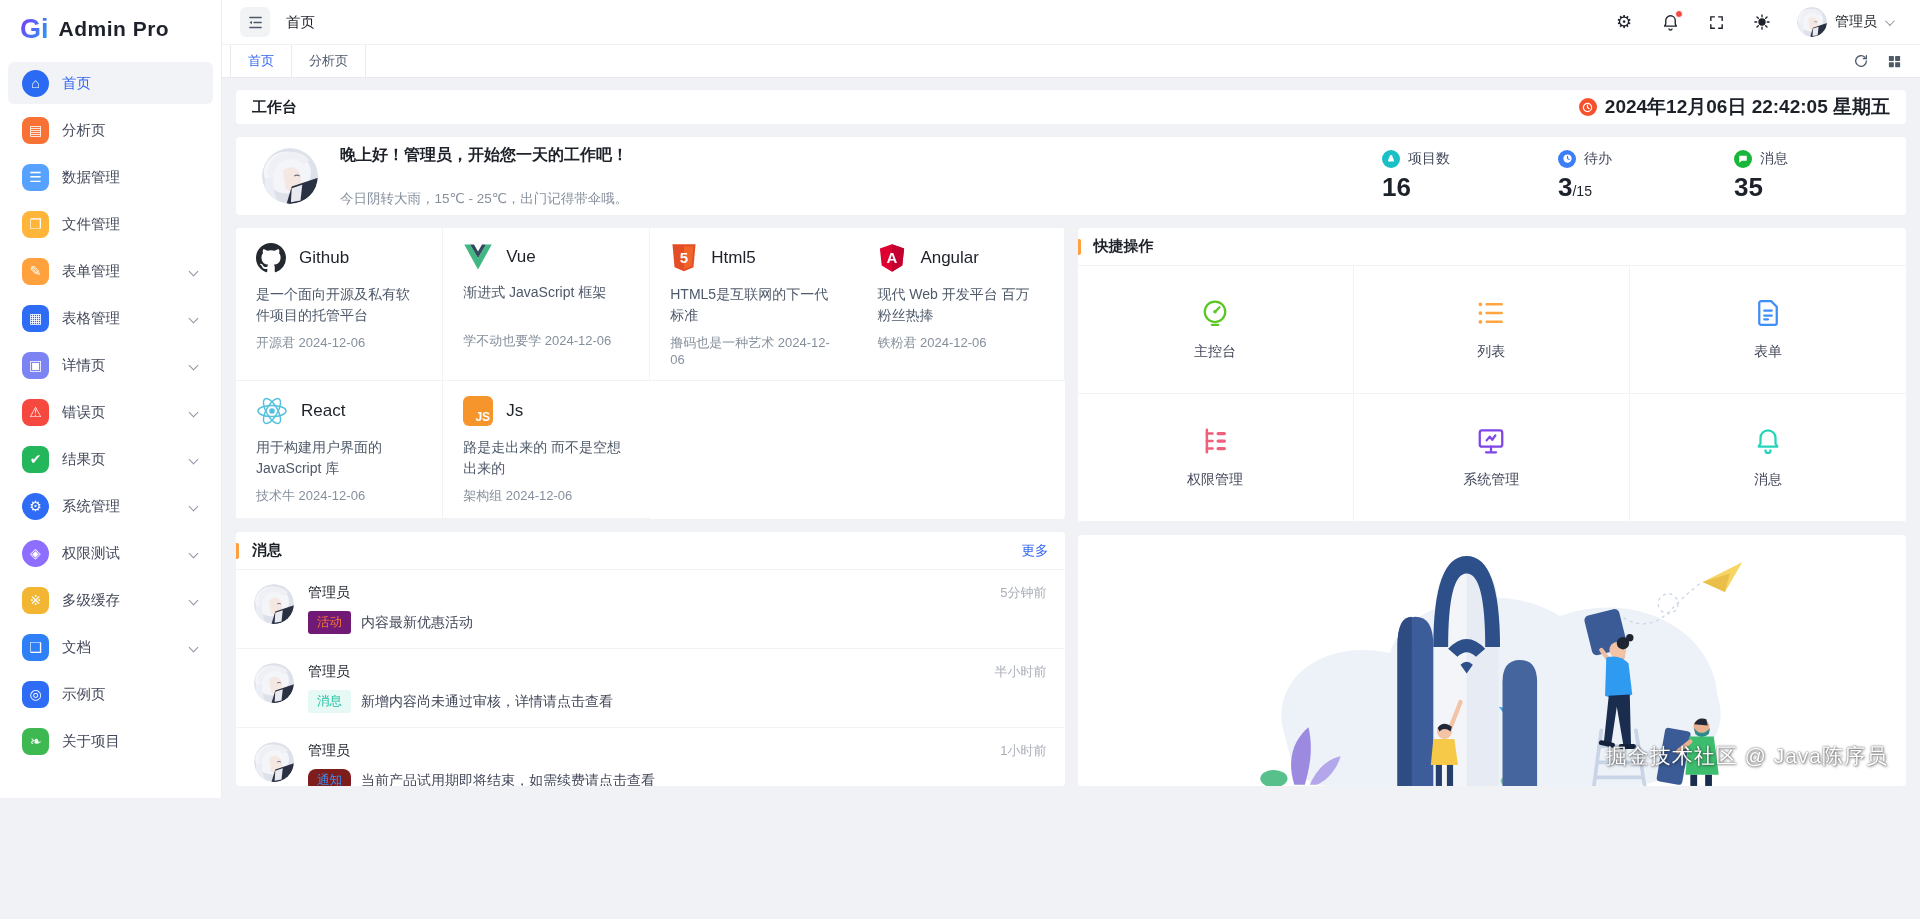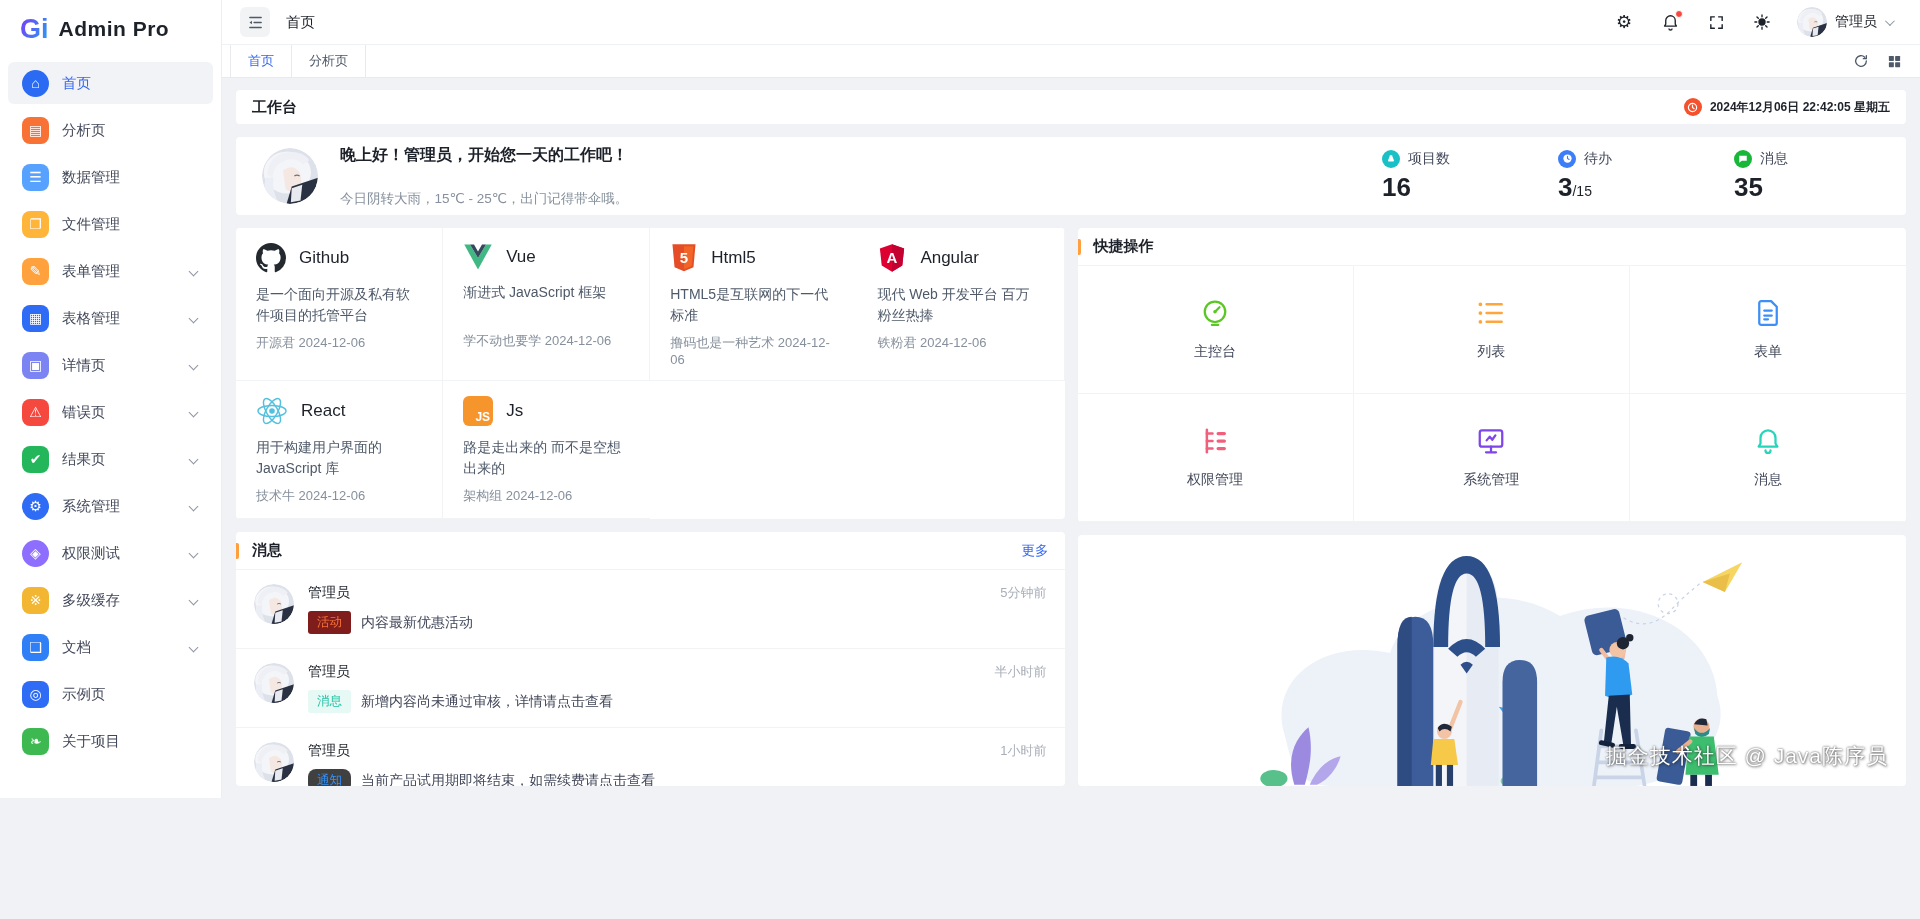--- a/index.html
+++ b/index.html
@@ -49,21 +49,21 @@
   .tab + .tab { margin-left:-1px; }
   .tab.active { color:#3567f0; }
   .tab-actions { margin-left:auto; display:flex; align-items:center; gap:18px; padding-right:18px; }
   .tab-actions span { cursor:pointer; display:flex; }
 
   .content { flex:1; padding:12px 14px; display:flex; flex-direction:column; gap:13px; min-height:0; }
   .card { background:#fff; border-radius:4px; }
 
   .wb { height:34px; display:flex; align-items:center; padding:4px 16px; flex-shrink:0; }
   .wb-title { font-size:15px; font-weight:bold; }
-  .wb-date { margin-left:auto; display:flex; align-items:center; gap:8px; font-size:12px; font-weight:bold; color:#1d2129; }
+  .wb-date { margin-left:auto; display:flex; align-items:center; gap:8px; font-size:19px; font-weight:bold; color:#1d2129; }
   .clock-ico { width:18px; height:18px; border-radius:50%; background:#f5512c; display:flex; align-items:center; justify-content:center; }
 
   .greet { height:78px; display:flex; align-items:center; padding:0 26px; gap:22px; flex-shrink:0; }
   .greet-txt .g1 { font-size:16px; font-weight:bold; color:#1d2129; }
   .greet-txt .g2 { font-size:13.5px; color:#86909c; margin-top:24px; }
   .stats { margin-left:auto; display:flex; gap:48px; padding-right:18px; }
   .stat { width:128px; }
   .stat-top { display:flex; align-items:center; gap:8px; font-size:14px; color:#42485a; }
   .stat-ico { width:18px; height:18px; border-radius:50%; display:flex; align-items:center; justify-content:center; flex-shrink:0; }
   .stat-num { font-size:26px; font-weight:bold; color:#1d2129; margin-top:4px; }
@@ -87,23 +87,23 @@
   .js-ico { width:30px; height:30px; border-radius:6px; background:#f7952d; color:#fff; font-weight:bold; font-size:12px; display:flex; align-items:flex-end; justify-content:flex-end; padding:0 3px 2px 0; }
 
   .messages { flex:1; }
   .msg-list { flex:1; overflow:hidden; }
   .msg-item { display:flex; gap:14px; padding:14px 18px; border-bottom:1px solid #f2f3f5; }
   .msg-body { flex:1; min-width:0; }
   .msg-r1 { display:flex; align-items:center; font-size:14px; color:#1d2129; }
   .msg-time { margin-left:auto; font-size:13px; color:#a9aeb8; }
   .msg-r2 { margin-top:9px; display:flex; align-items:center; gap:10px; font-size:14px; color:#42485a; }
   .badge { font-size:12.5px; padding:3px 9px; border-radius:3px; flex-shrink:0; }
-  .badge.activity { background:#7f1d1d; color:#f77234; }
+  .badge.activity { background:#701a75; color:#f77234; }
   .badge.message  { background:#e6f9f4; color:#1fc1a3; }
-  .badge.notice   { background:#404040; color:#3491fa;border-radius:8px; }
+  .badge.notice   { background:#7f1d1d; color:#3491fa;border-radius:8px; }
 
   .qa-grid { display:grid; grid-template-columns:repeat(3,1fr); }
   .qa-cell { height:128px; border-right:1px solid #f2f3f5; border-bottom:1px solid #f2f3f5; display:flex; flex-direction:column; align-items:center; justify-content:center; gap:15px; cursor:pointer; font-size:14px; color:#42485a; }
   .qa-cell:nth-child(3n) { border-right:none; }
 
   .illus { flex:1; position:relative; }
   .illus svg.scene { position:absolute; left:50%; bottom:0; transform:translateX(-50%); height:96%; }
   .watermark { position:absolute; right:18px; bottom:16px; font-size:21px; color:#fff; text-shadow:0 0 2px rgba(60,60,60,.9),1px 1px 3px rgba(0,0,0,.45); letter-spacing:1px; }
 </style>
 </head>

